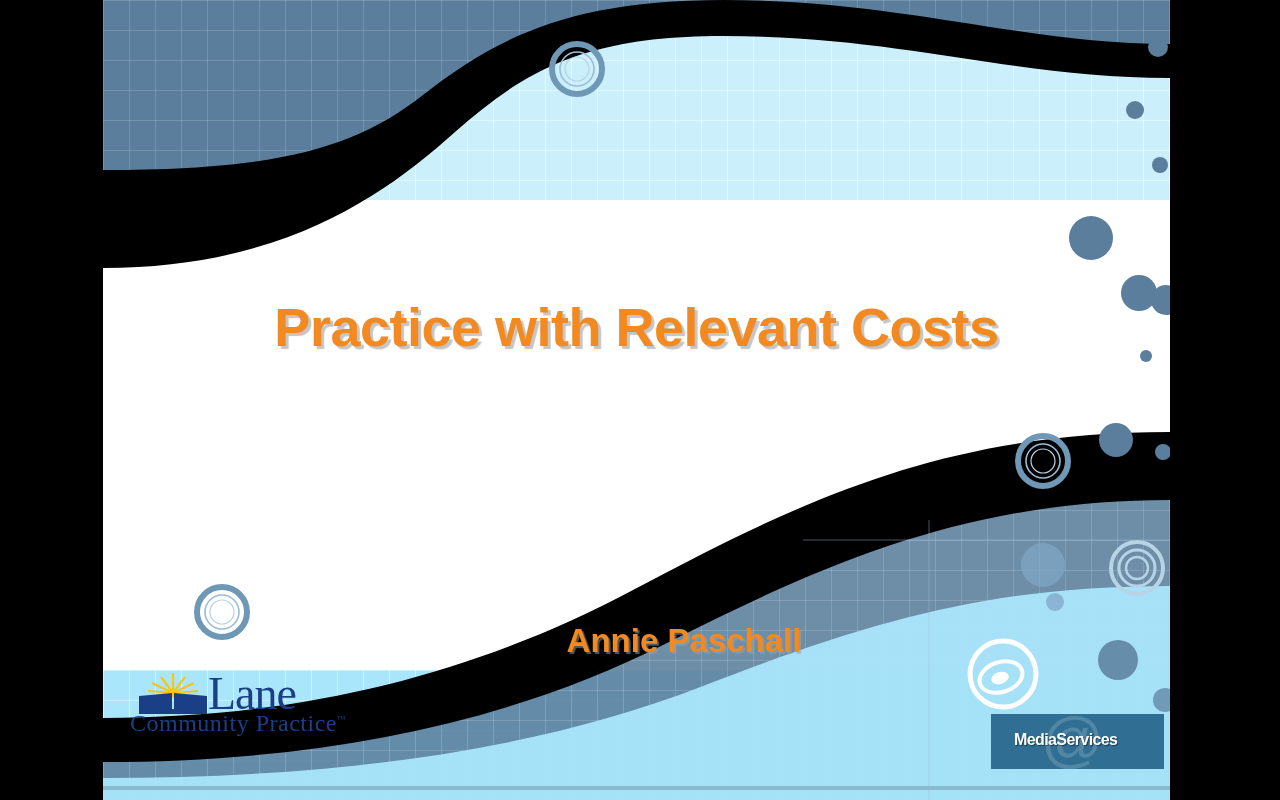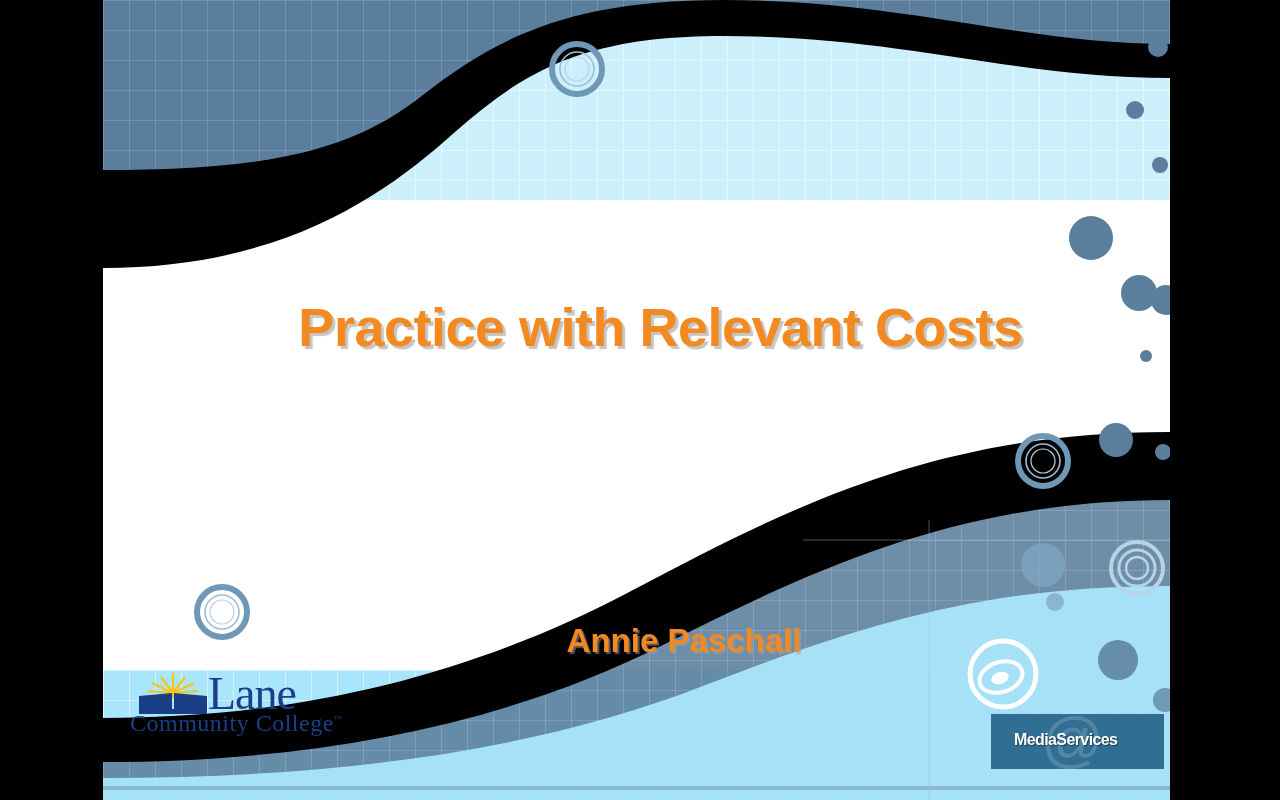--- a/index.html
+++ b/index.html
@@ -67,21 +67,20 @@
   }
 
   
   .title-block {
     position: absolute;
     left: 0; top: 300px;
     width: 1067px;
     text-align: center;
     z-index: 20;
     line-height: 1.03;
-    padding-left: 24px;
   }
   .title-line {
     color: #f28a21;
     font-size: 54px;
     font-weight: 700;
     letter-spacing: -0.5px;
     text-shadow: 3px 3px 1px rgba(150,150,150,.55);
     white-space: nowrap;
   }
   .title-sub {
@@ -293,21 +292,21 @@
           <line x1="45" y1="30" x2="70" y2="28"></line>
         </g>
         <circle cx="45" cy="30" r="4.5" fill="#f6c518"></circle>
 
         <path d="M11 33 L44 30 L44 48 L11 48 Z" fill="#1b3f87"></path>
         <path d="M46 30 L79 33 L79 48 L46 48 Z" fill="#1b3f87"></path>
         <rect x="11" y="46" width="68" height="5" fill="#1b3f87"></rect>
       </svg>
       <div class="lane-word">Lane</div>
       <div class="lane-sub">
-        <span>Community College</span><span class="lane-tm">™</span>
+        <span>Community Practice</span><span class="lane-tm">™</span>
       </div>
     </div>
 
     <div class="media-box">
       <div class="media-at">@</div>
       <div class="media-name">MediaServices</div>
       <div class="media-url">lanecc.edu</div>
     </div>
 
   </div>

